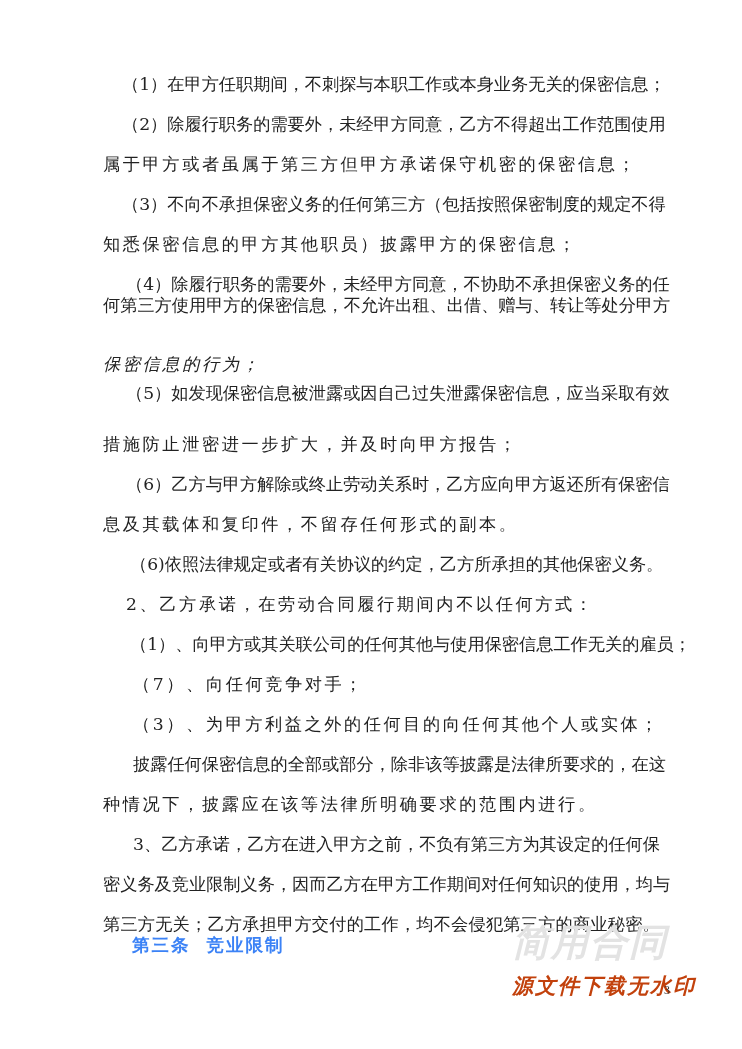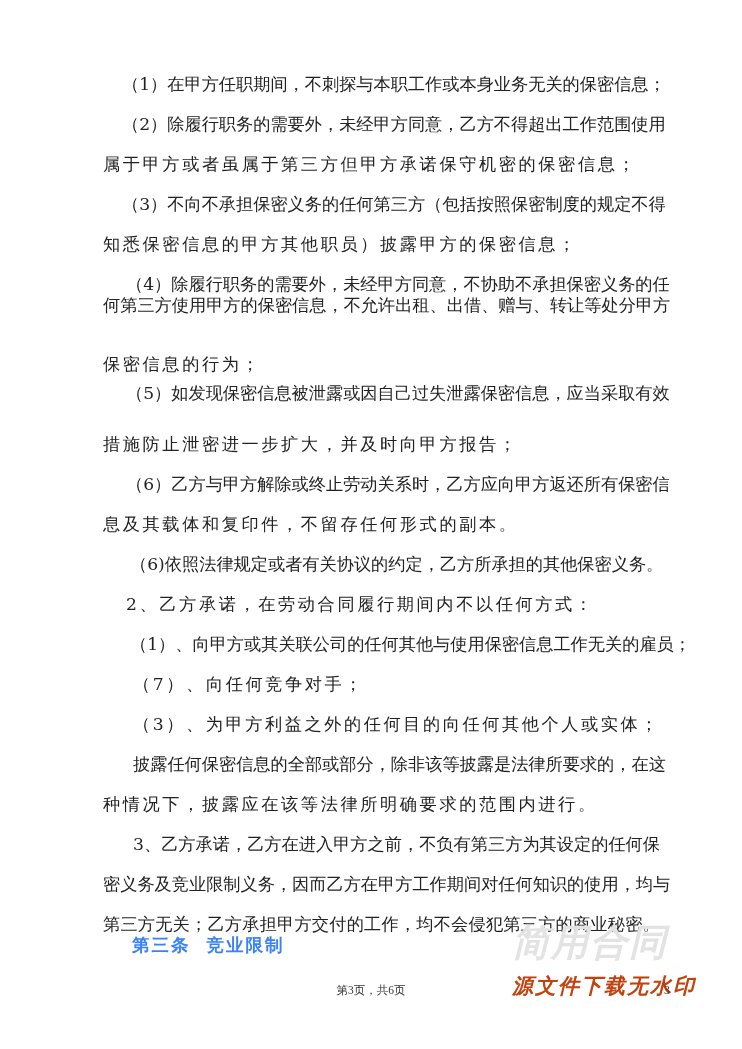--- a/index.html
+++ b/index.html
@@ -89,21 +89,21 @@
 <div class="page">
 
   <div id="body-text">
       <div class="line" style="left: 122px; top: 73px; letter-spacing: 0px;">（1）在甲方任职期间，不刺探与本职工作或本身业务无关的保密信息；</div>
       <div class="line" style="left: 122px; top: 113px; letter-spacing: 0px;">（2）除履行职务的需要外，未经甲方同意，乙方不得超出工作范围使用</div>
       <div class="line" style="left: 103px; top: 153px;">属于甲方或者虽属于第三方但甲方承诺保守机密的保密信息；</div>
       <div class="line" style="left: 122px; top: 193px; letter-spacing: 0px;">（3）不向不承担保密义务的任何第三方（包括按照保密制度的规定不得</div>
       <div class="line" style="left: 103px; top: 233px;">知悉保密信息的甲方其他职员）披露甲方的保密信息；</div>
       <div class="line" style="left: 126px; top: 273px; letter-spacing: 0px;">（4）除履行职务的需要外，未经甲方同意，不协助不承担保密义务的任</div>
       <div class="line" style="left: 103px; top: 294px; letter-spacing: 0px;">何第三方使用甲方的保密信息，不允许出租、出借、赠与、转让等处分甲方</div>
-      <div class="line" style="left: 103px; top: 353px;">保密信息的行为；</div>
+      <div class="line" style="left: 103px; top: 353px; font-style: italic;">保密信息的行为；</div>
       <div class="line" style="left: 126px; top: 382px; letter-spacing: 0px; text-align: center;">（5）如发现保密信息被泄露或因自己过失泄露保密信息，应当采取有效</div>
       <div class="line" style="left: 103px; top: 433px;">措施防止泄密进一步扩大，并及时向甲方报告；</div>
       <div class="line" style="left: 126px; top: 473px; letter-spacing: 0px;">（6）乙方与甲方解除或终止劳动关系时，乙方应向甲方返还所有保密信</div>
       <div class="line" style="left: 103px; top: 513px;">息及其载体和复印件，不留存任何形式的副本。</div>
       <div class="line" style="left: 130px; top: 553px; letter-spacing: 0px;">（6)依照法律规定或者有关协议的约定，乙方所承担的其他保密义务。</div>
       <div class="line" style="left: 126px; top: 593px;">2、乙方承诺，在劳动合同履行期间内不以任何方式：</div>
       <div class="line" style="left: 130px; top: 633px; letter-spacing: 0px;">（1）、向甲方或其关联公司的任何其他与使用保密信息工作无关的雇员；</div>
       <div class="line" style="left: 133px; top: 673px;">（7）、向任何竞争对手；</div>
       <div class="line" style="left: 133px; top: 713px; letter-spacing: 2.56238px;">（3）、为甲方利益之外的任何目的向任何其他个人或实体；</div>
       <div class="line" style="left: 133px; top: 753px; letter-spacing: 0px;">披露任何保密信息的全部或部分，除非该等披露是法律所要求的，在这</div>
@@ -113,15 +113,14 @@
       <div class="line" style="left: 103px; top: 913px; letter-spacing: 0.218652px;">第三方无关；乙方承担甲方交付的工作，均不会侵犯第三方的商业秘密。</div>
     </div>
 
   <div class="heading" style="left:132px; top:933px;">
     <span>第三条</span><span class="gap"></span><span>竞业限制</span>
   </div>
 
   <div class="wm-big">简用合同</div>
   <div class="wm-small">源文件下载无水印</div>
 
-  <div class="footer">第3页，共6页</div>
   <div class="page-num">3</div>
 </div>
 
 </body></html>

